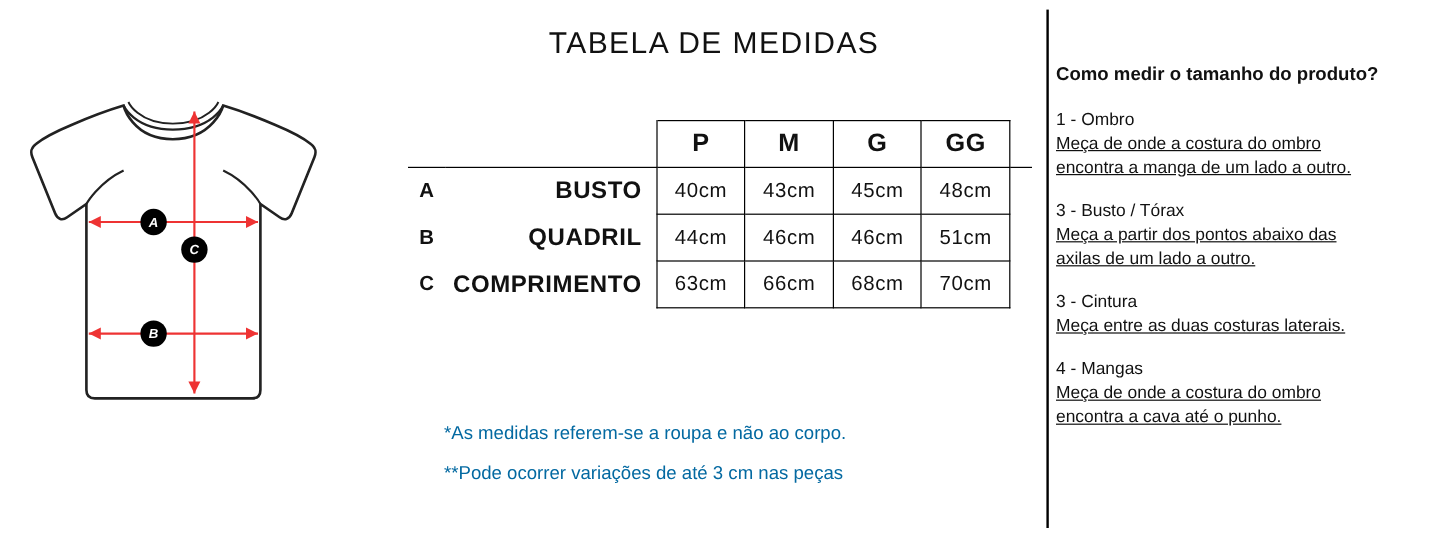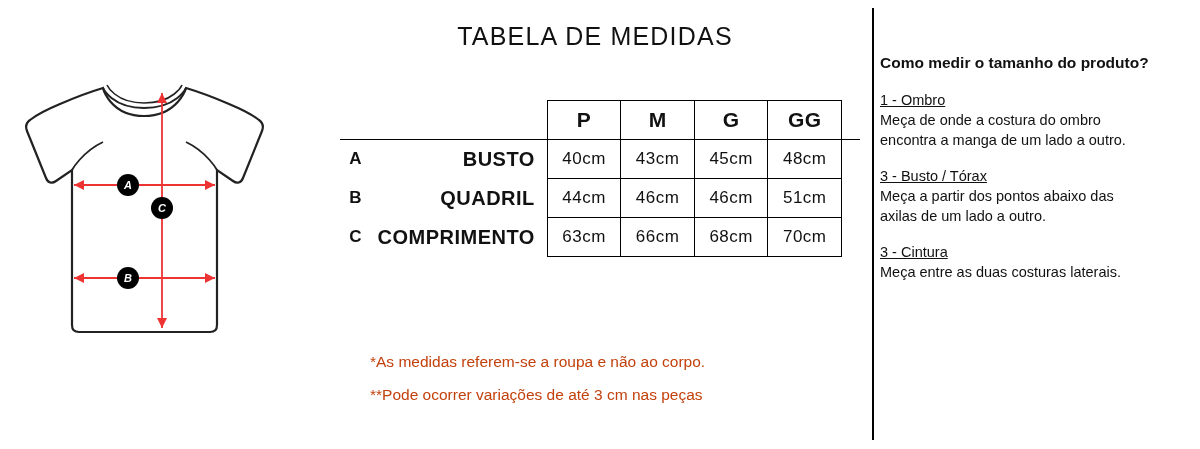--- a/index.html
+++ b/index.html
@@ -112,21 +112,21 @@
     border-left: 1px solid #000;
     width: 10px;
   }
   .notes {
     position: absolute;
     left: 40px;
     top: 350px;
     width: 460px;
     font-size: 15.5px;
     line-height: 1.5;
-    color: #c2410c;
+    color: #0369a1;
   }
   .notes div { margin-bottom: 10px; }
 
   
   .divider {
     position: absolute;
     left: 872px;
     top: 8px;
     width: 0;
     height: 432px;
@@ -143,22 +143,22 @@
     font-size: 15.5px;
     font-weight: 700;
     line-height: 1.35;
     margin-bottom: 16px;
   }
   .step {
     margin-bottom: 16px;
     font-size: 14.5px;
     line-height: 1.38;
   }
-  .step .step-head { display: block; text-decoration: underline; }
-  .step .step-body { display: block; }
+  .step .step-head { display: block; }
+  .step .step-body { display: block; text-decoration: underline; }
 
   
   .marker {
     fill: #000;
   }
   .marker-text {
     fill: #fff;
     font-size: 11px;
     font-weight: 700;
     font-family: "Liberation Sans", sans-serif;
@@ -279,15 +279,19 @@
       <span class="step-body">Meça de onde a costura do ombro encontra a manga de um lado a outro.</span>
     </div>
     <div class="step">
       <span class="step-head">3 - Busto / Tórax</span>
       <span class="step-body">Meça a partir dos pontos abaixo das axilas de um lado a outro.</span>
     </div>
     <div class="step">
       <span class="step-head">3 - Cintura</span>
       <span class="step-body">Meça entre as duas costuras laterais.</span>
     </div>
+    <div class="step">
+      <span class="step-head">4 - Mangas</span>
+      <span class="step-body">Meça de onde a costura do ombro encontra a cava até o punho.</span>
+    </div>
   </div>
 
 </div>
 
 </body></html>

